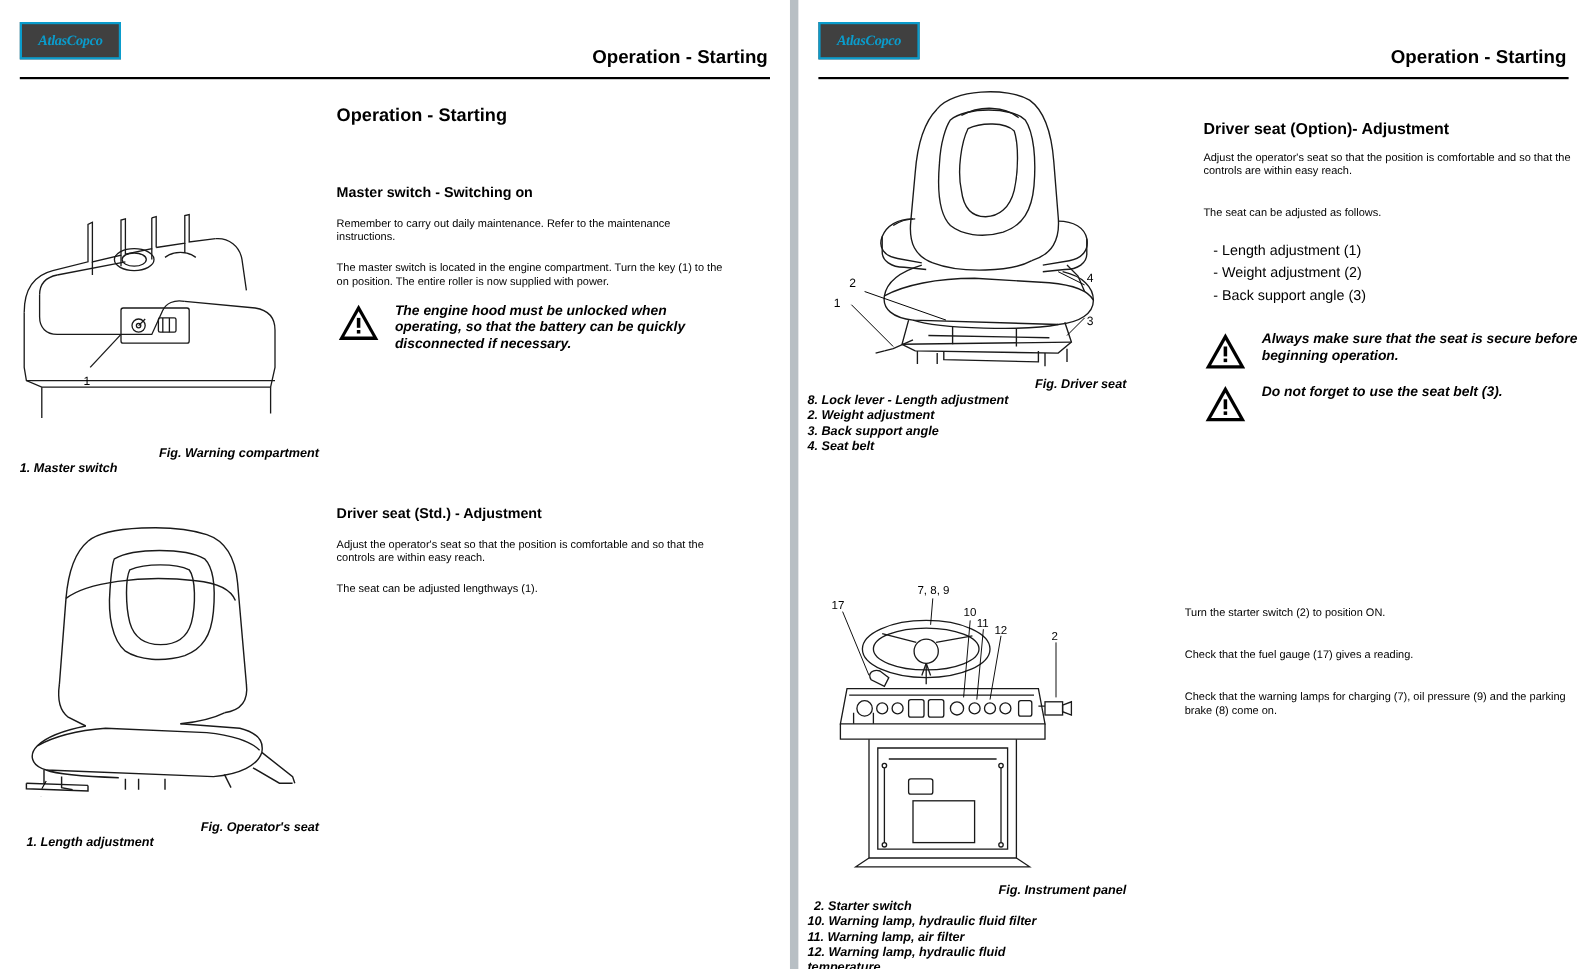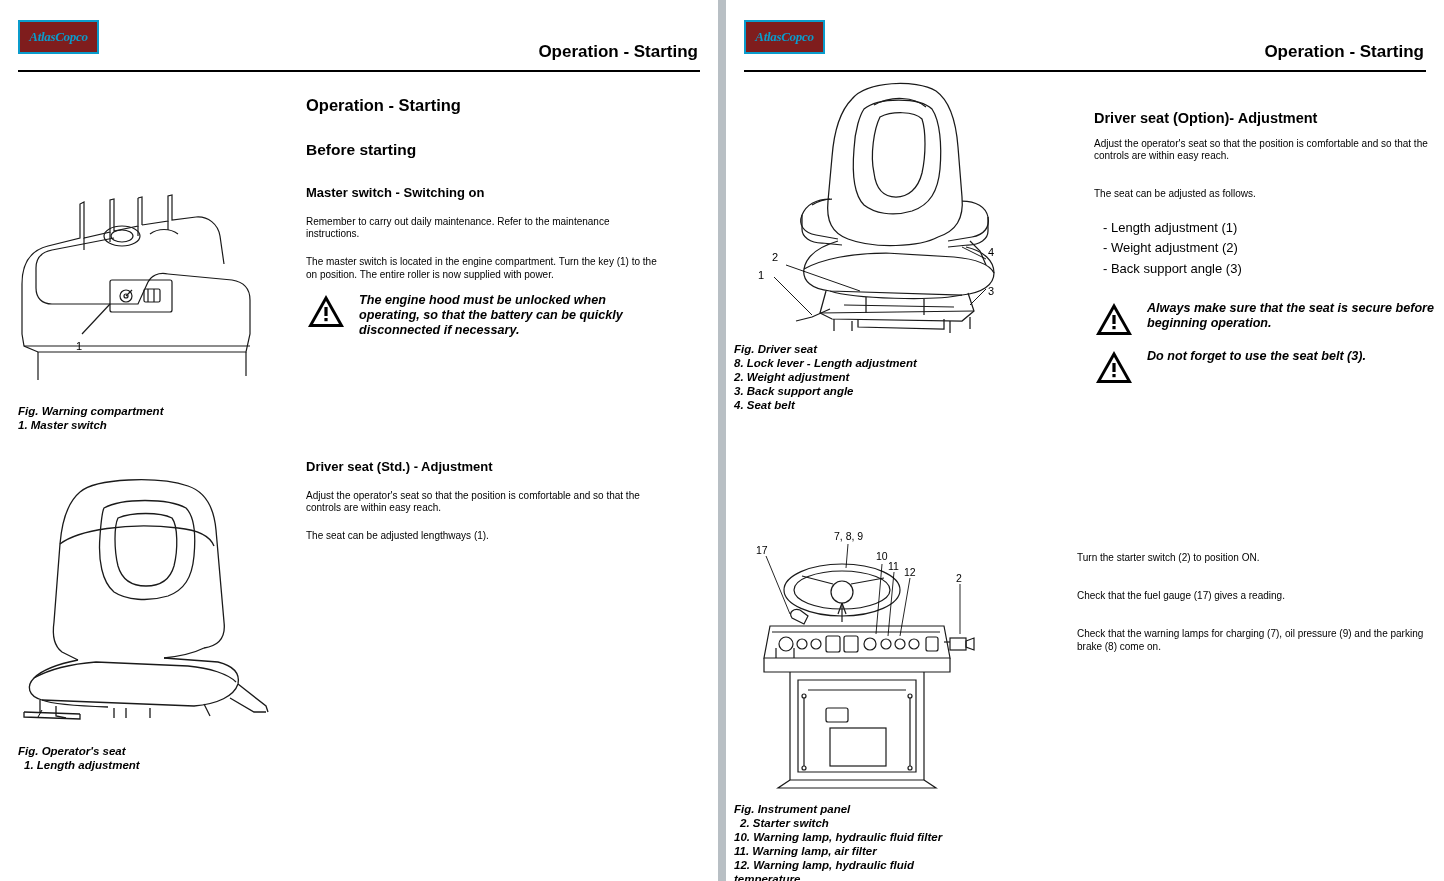--- a/index.html
+++ b/index.html
@@ -37,28 +37,28 @@
 
   
   .page-header {
     position: relative;
     height: 74px;
   }
   .logo {
     position: absolute;
     left: 18px;
     top: 20px;
-    width: 81px;
+    width: 92px;
     height: 34px;
     border: 2px solid #0a9ccc;
     box-sizing: border-box;
     display: flex;
     align-items: center;
     justify-content: center;
-    background: #7f1d1d;
+    background: #404040;
   }
   .logo-text {
     font-family: "Liberation Serif", serif;
     font-style: italic;
     font-weight: bold;
     font-size: 13px;
     color: #0a9ccc;
     letter-spacing: -0.3px;
     white-space: nowrap;
   }
@@ -139,20 +139,21 @@
     line-height: 1.22;
   }
 
   
   .fig-cap {
     font-size: 11.5px;
     font-weight: bold;
     font-style: italic;
     line-height: 1.22;
     margin: 0;
+    text-align: right;
   }
   .fig-cap-list {
     list-style: none;
     margin: 0;
     padding: 0;
   }
   .fig-cap-list li {
     font-size: 11.5px;
     font-weight: bold;
     font-style: italic;
@@ -185,21 +186,20 @@
       </div>
       <div class="header-title">Operation - Starting</div>
       <div class="header-rule"></div>
     </div>
 
     <div class="content">
 
       <div class="col-text" style="left:306px; top:22px;">
         <h1 class="sec">Operation - Starting</h1>
         <div class="spacer-26"></div>
-        <h2 class="sub">Before starting</h2>
         <div class="spacer-26"></div>
         <h3 class="subsub">Master switch - Switching on</h3>
         <div class="spacer-16"></div>
         <p class="body">Remember to carry out daily maintenance. Refer to the maintenance instructions.</p>
         <div class="spacer-16"></div>
         <p class="body">The master switch is located in the engine compartment. Turn the key (1) to the on position. The entire roller is now supplied with power.</p>
         <div class="spacer-12"></div>
         <div class="warning">
           <div class="warn-tri">
             <svg width="40" height="36" viewBox="0 0 40 36">

